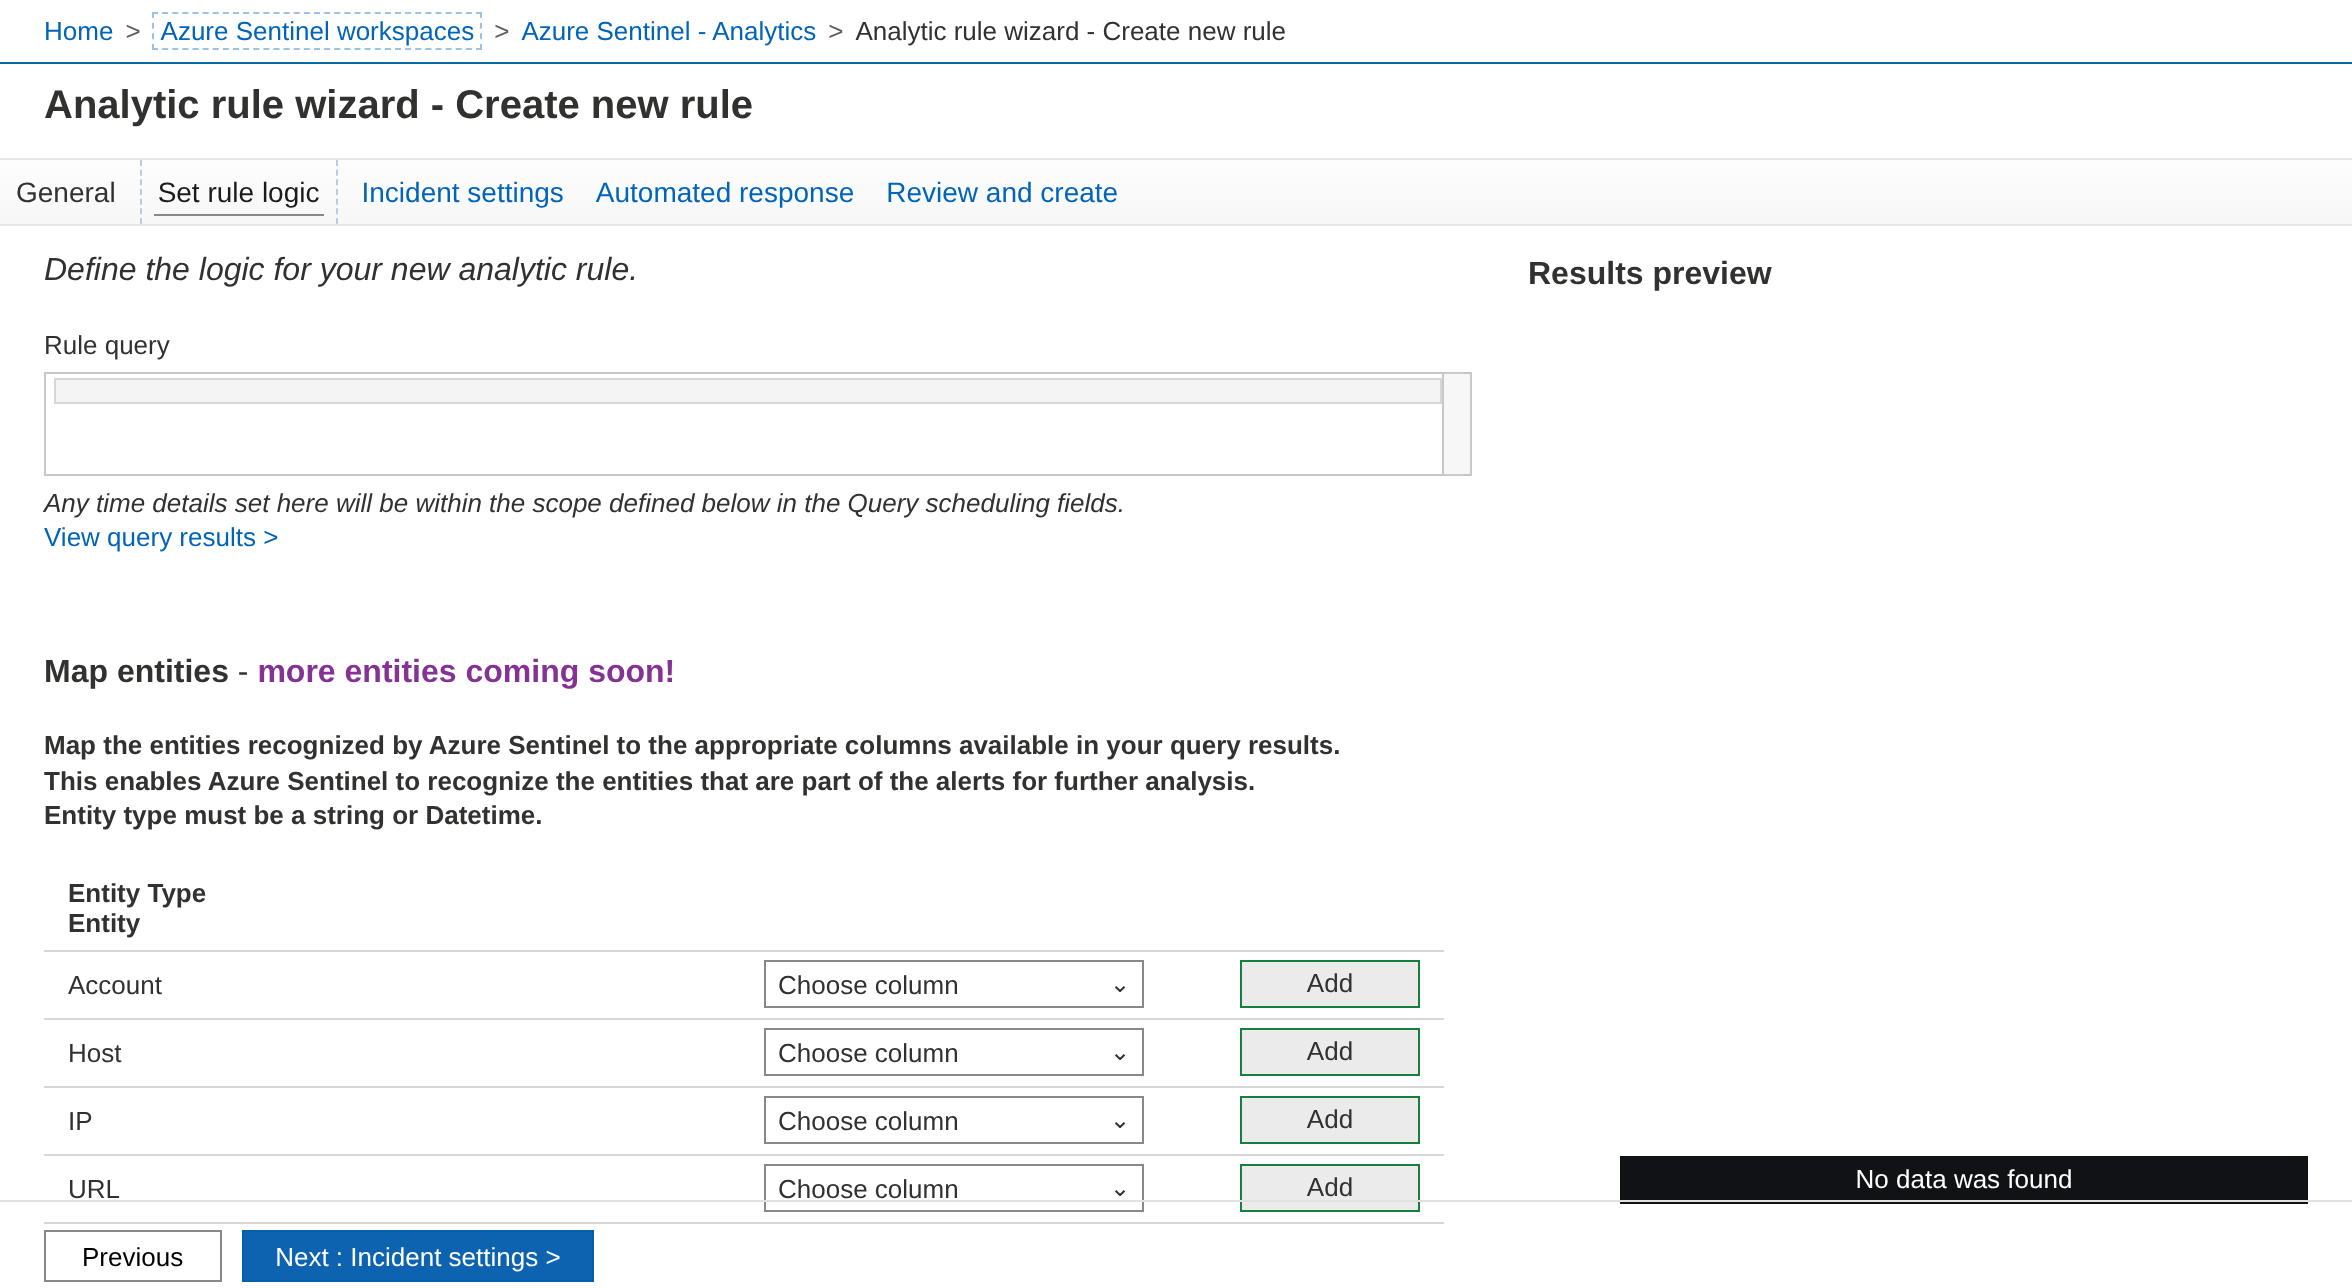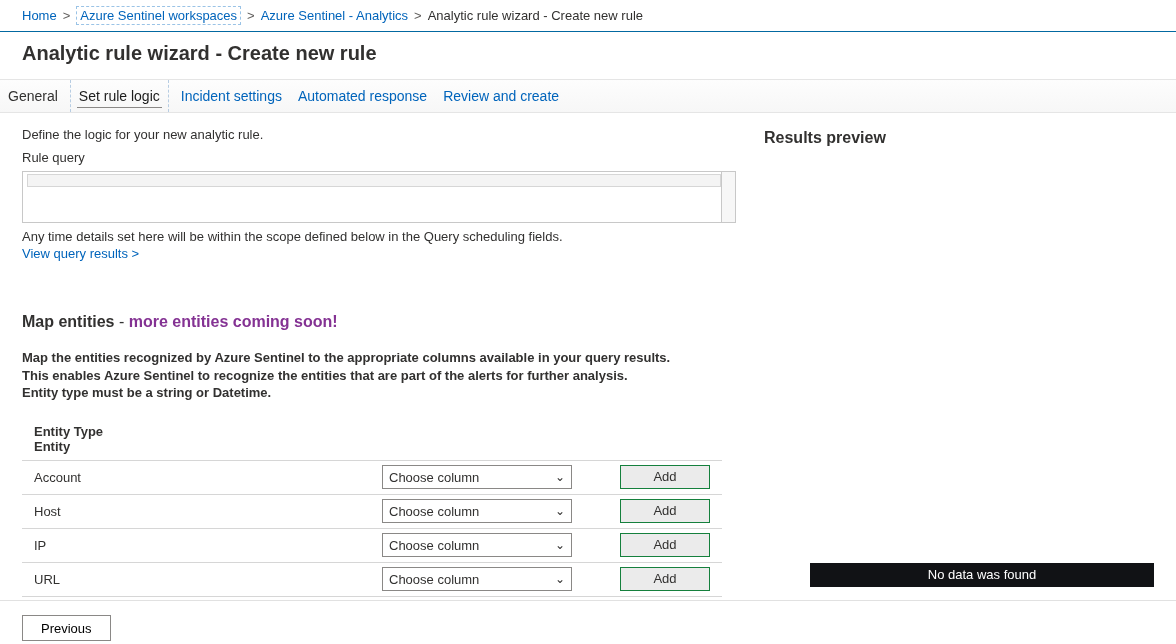--- a/index.html
+++ b/index.html
@@ -63,21 +63,21 @@
     background:#8a8886;
   }
   .content {
     display: flex;
     flex-direction: row;
     padding: 14px 22px 0 22px;
     gap: 28px;
   }
   .left { flex: 0 0 700px; }
   .right { flex: 1; position: relative; }
-  .intro { font-size: 13px; margin-bottom: 8px; }
+  .intro { font-size: 16px; margin-bottom: 20px; font-style: italic; }
   .label-heading { font-size: 13px; font-weight: 400; margin-bottom: 6px; }
   .query-box {
     width: 714px;
     height: 52px;
     border: 1px solid #c8c8c8;
     background: #fff;
     position: relative;
   }
   .query-inner-line {
     margin: 2px 14px 0 4px;
@@ -85,21 +85,21 @@
     border: 1px solid #d6d6d6;
     background: #f4f4f4;
   }
   .query-right-handle {
     position: absolute;
     right: 0; top: 0; bottom: 0;
     width: 14px;
     border-left: 1px solid #c8c8c8;
     background: #f7f7f7;
   }
-  .qb-help { font-size: 13px; margin-top: 6px; max-width: 700px; }
+  .qb-help { font-size: 13px; margin-top: 6px; max-width: 700px; font-style: italic; }
   .view-link { color: #0064BB; cursor: pointer; font-size: 13px; display:inline-block; margin-top: 2px;}
   .map-heading {
     margin-top: 52px;
     font-size: 16px;
     font-weight: 700;
   }
   .map-heading .suffix { color: #843293; font-weight: 700; }
   .map-heading .dash { color: #333; font-weight:400; }
   .map-desc { font-size: 13px; font-weight: 600; margin-top: 18px; line-height: 1.35; max-width: 680px;}
   .entity-table { margin-top: 14px; width: 700px; }
@@ -279,13 +279,14 @@
   </div>
 
   <div class="right">
     <div class="results-heading">Results preview</div>
     <div class="no-data-bar">No data was found</div>
   </div>
 </div>
 
 <div class="footer">
   <button class="btn-prev">Previous</button>
+  <button class="btn-next">Next : Incident settings &gt;</button>
 </div>
 
 </body></html>

